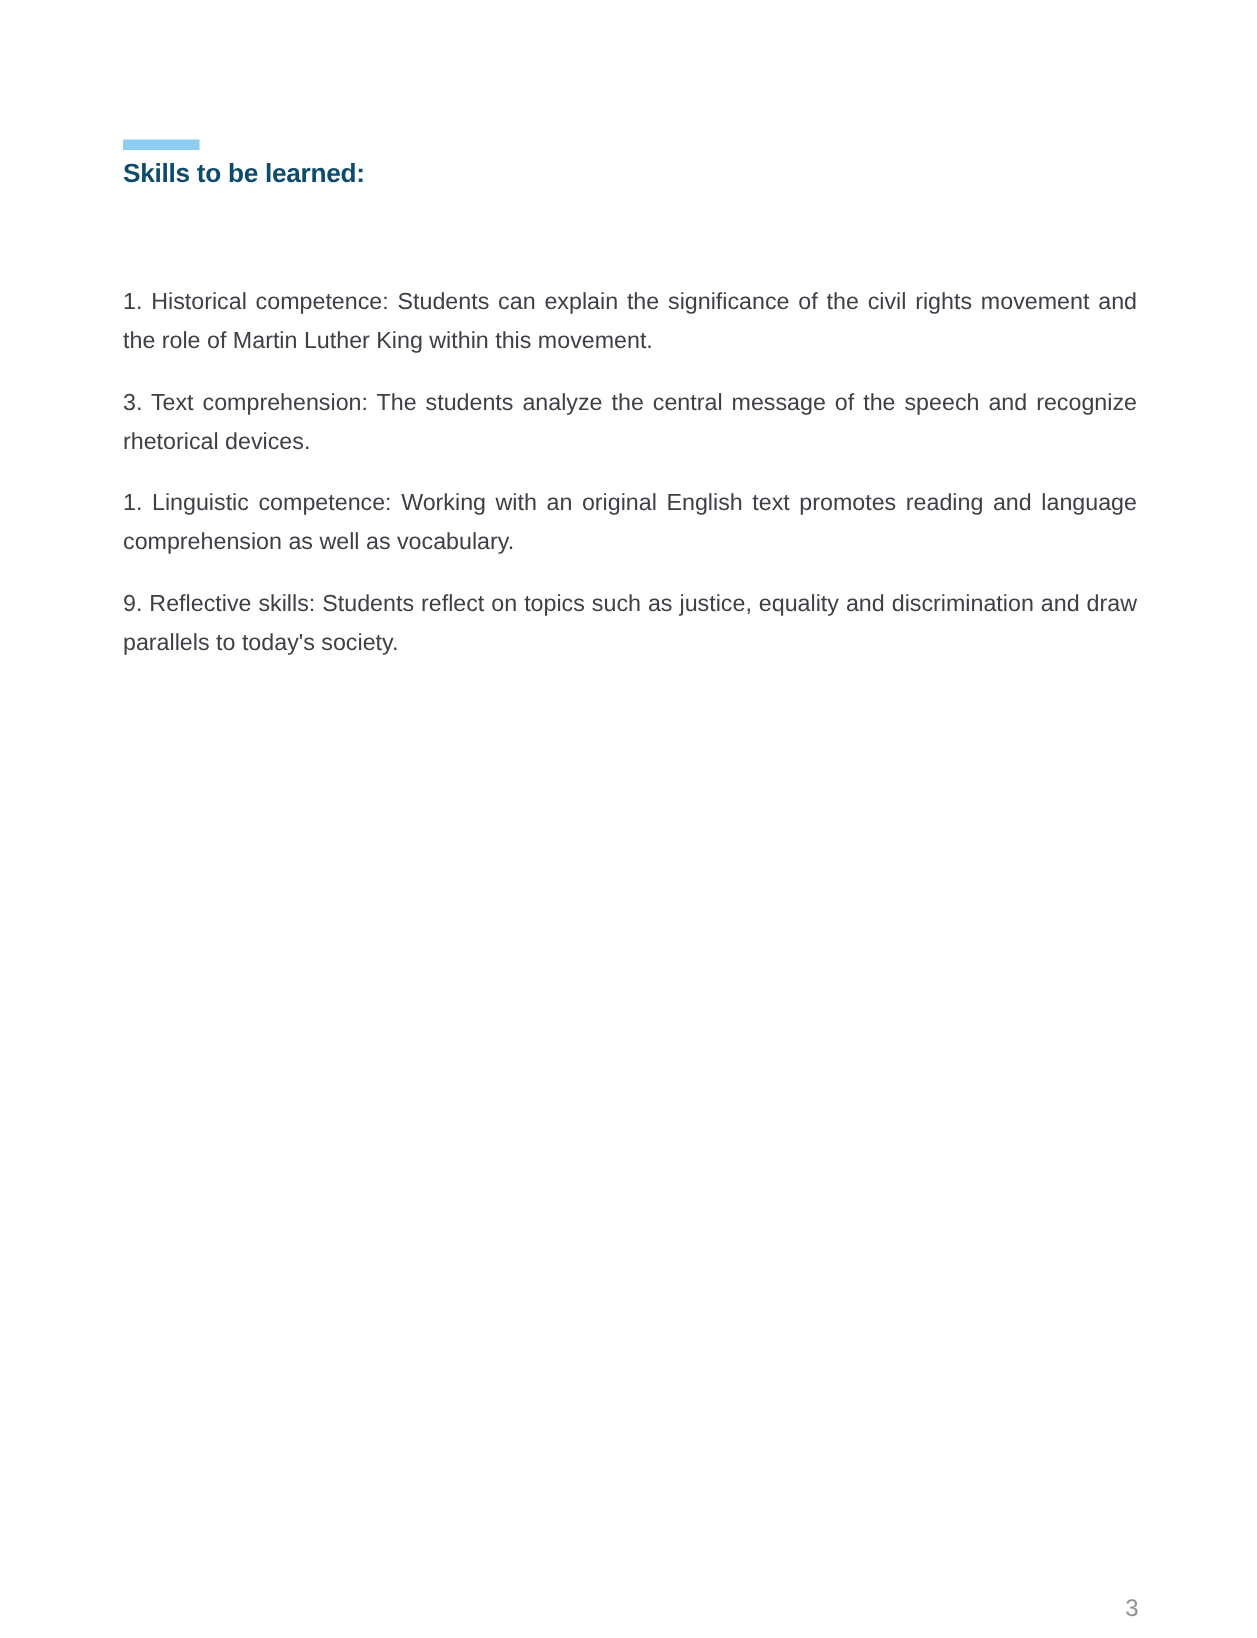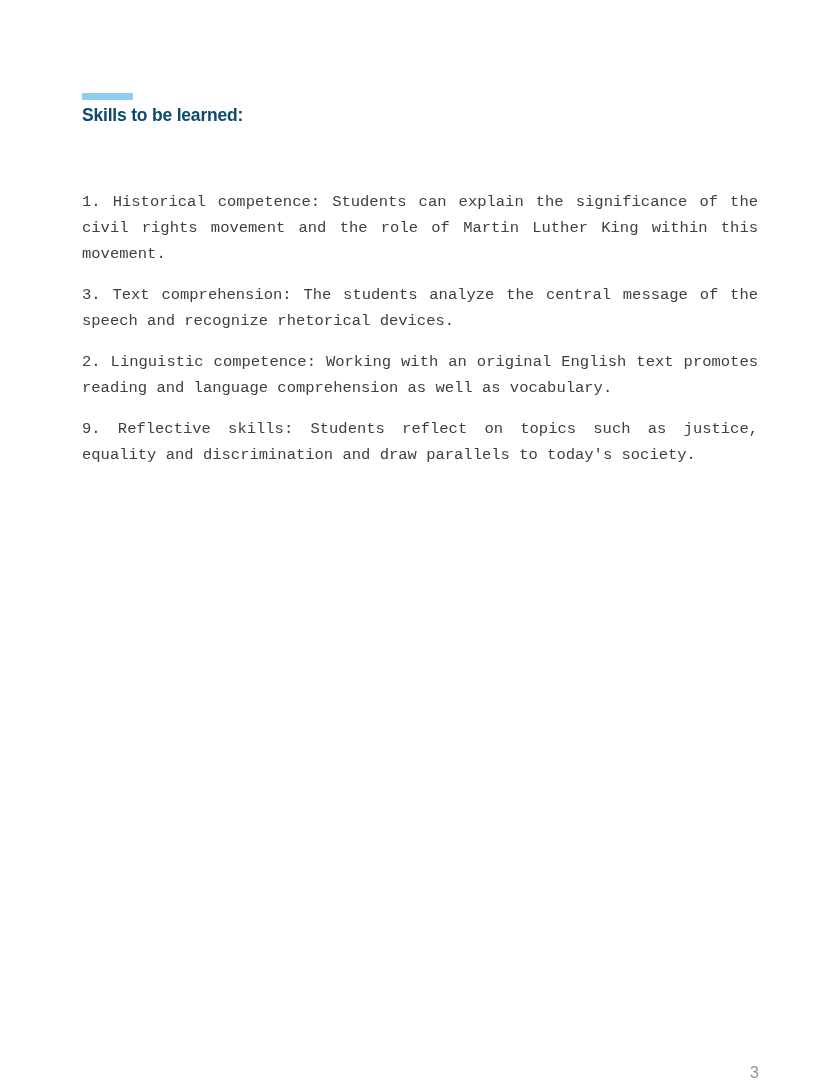--- a/index.html
+++ b/index.html
@@ -37,39 +37,38 @@
   }
   .skills {
     margin-top: 63px;
   }
   .skills p {
     margin: 0 0 15px 0;
     font-size: 15.5px;
     line-height: 26px;
     color: #3d4045;
     text-align: justify;
-    font-family: Liberation Mono, monospace;
   }
   .page-number {
     position: absolute;
     right: 79px;
     bottom: 11px;
     font-size: 16px;
     color: #8e9093;
     line-height: 1;
   }
 </style>
 </head>
 <body>
 
 <div class="page">
   <div class="content">
     <div class="accent-bar" style="background: rgb(141, 206, 240);"></div>
     <h1 class="heading">Skills to be learned:</h1>
     <div class="skills">
       <p>1. Historical competence: Students can explain the significance of the civil rights movement and the role of Martin Luther King within this movement.</p>
       <p>3. Text comprehension: The students analyze the central message of the speech and recognize rhetorical devices.</p>
-      <p>2. Linguistic competence: Working with an original English text promotes reading and language comprehension as well as vocabulary.</p>
+      <p>1. Linguistic competence: Working with an original English text promotes reading and language comprehension as well as vocabulary.</p>
       <p>9. Reflective skills: Students reflect on topics such as justice, equality and discrimination and draw parallels to today's society.</p>
     </div>
   </div>
   <div class="page-number">3</div>
 </div>
 
 </body></html>

